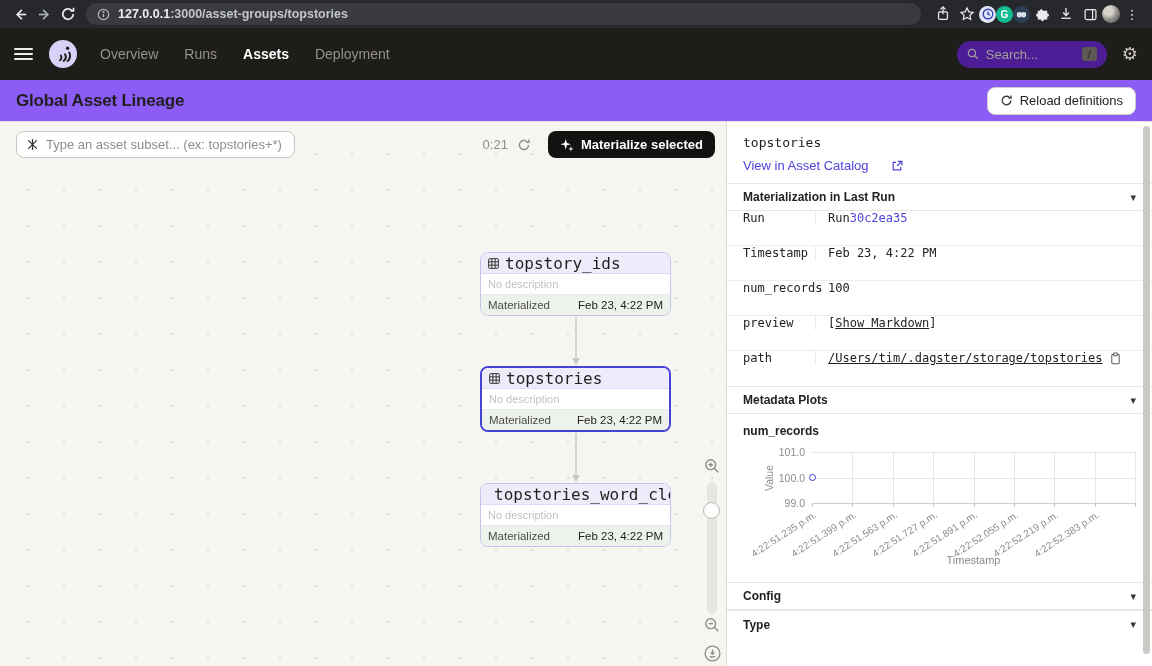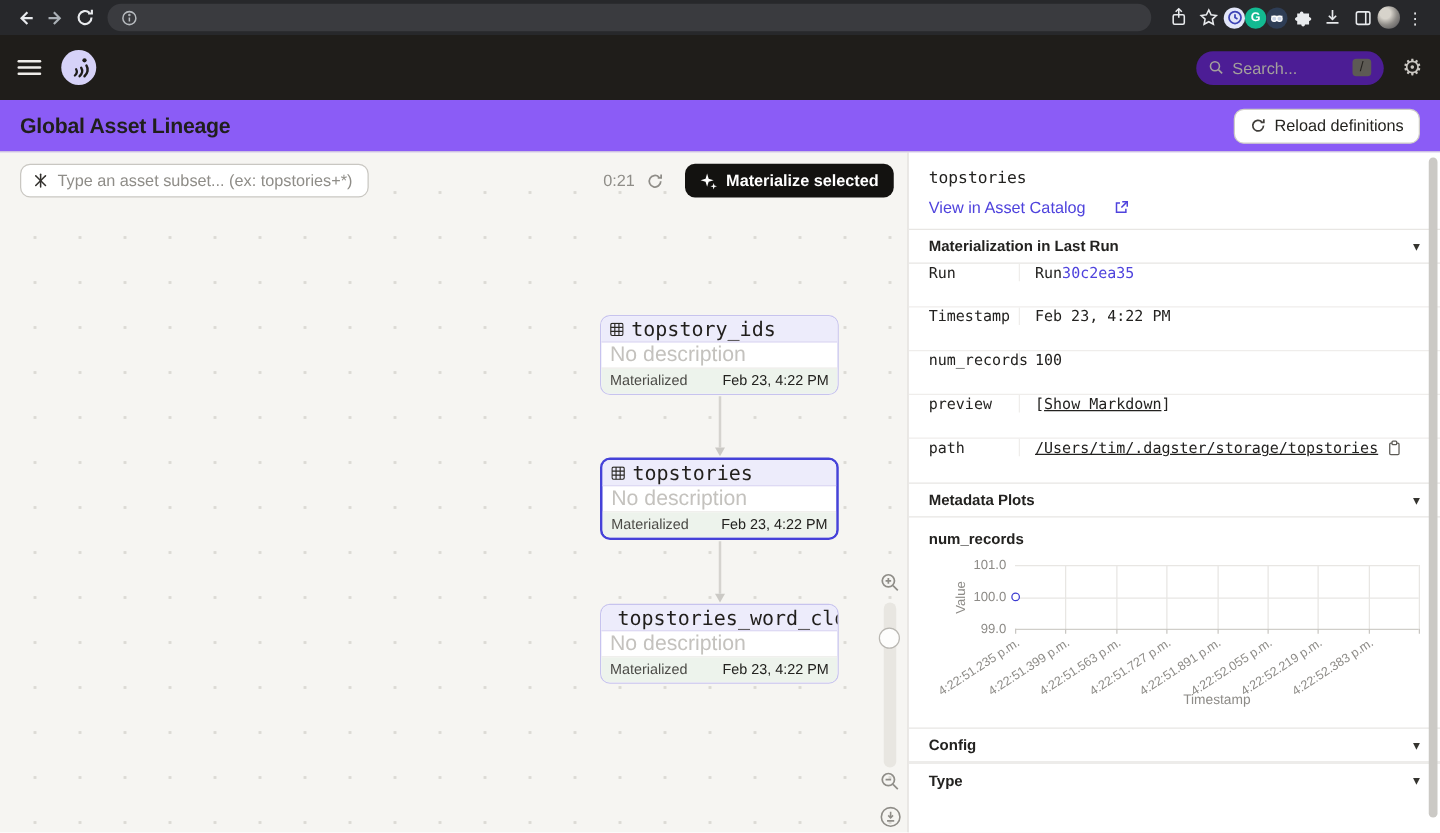--- a/index.html
+++ b/index.html
@@ -56,21 +56,21 @@
   .timer { font-size:13px; color:#8f8d88; }
   .refresh-small { color:#8f8d88; display:flex; margin-right:8px; }
   .materialize-btn { height:27px; background:#131210; color:#fff; border:none; border-radius:8px;
     display:flex; align-items:center; gap:7px; padding:0 12px; font-size:13px; font-weight:700; cursor:pointer; }
 
   
   .node { position:absolute; left:480px; width:191px; background:#fff; border:1px solid #c7c3ee; border-radius:8px; overflow:hidden; cursor:pointer; }
   .node.selected { border:2px solid #4542d8; }
   .node-header { height:21px; background:#edecfb; border-bottom:1px solid #dedaf4; display:flex; align-items:center; gap:6px; padding:0 7px; }
   .node-name { font-family:"DejaVu Sans Mono","Liberation Mono",monospace; font-size:16px; color:#211f1c; font-weight:500; white-space:nowrap; }
-  .node-desc { height:21px; display:flex; align-items:center; padding:0 7px; font-size:17px; color:#c4c2be; border-bottom:1px solid #eceae7; }
+  .node-desc { height:21px; display:flex; align-items:center; padding:0 7px; font-size:11px; color:#c4c2be; border-bottom:1px solid #eceae7; }
   .node-footer { height:20px; background:#edf3ec; display:flex; align-items:center; justify-content:space-between; padding:0 7px; font-size:11.5px; }
   .node-status { color:#4c4b47; }
   .node-time { color:#23221f; }
 
   
   .edge { position:absolute; width:9px; display:flex; flex-direction:column; align-items:center; }
   .edge .shaft { width:2px; flex:1; background:#d5d3cf; }
   .edge .head { width:0; height:0; border-left:4.5px solid transparent; border-right:4.5px solid transparent; border-top:7px solid #cbc9c5; }
 
   
@@ -142,20 +142,21 @@
         <path d="M13.2 8A5.2 5.2 0 1 1 11.6 4.3"></path>
         <path d="M13.5 1.8v3h-3"></path>
       </svg>
   </div>
   <div class="url-pill">
     <svg width="13" height="13" viewBox="0 0 14 14" fill="none" stroke="#b6babe" stroke-width="1.3">
         <circle cx="7" cy="7" r="5.6"></circle>
         <path d="M7 6.4v3.4"></path>
         <circle cx="7" cy="4.3" r="0.4" fill="#b6babe"></circle>
       </svg>
+    <div class="url-text"><span class="host">127.0.0.1</span><span class="rest">:3000/asset-groups/topstories</span></div>
   </div>
   <div class="bicon">
     <svg width="16" height="16" viewBox="0 0 18 18" fill="none" stroke="currentColor" stroke-width="1.4">
         <rect x="4" y="6.5" width="10" height="8.5" rx="1.3"></rect>
         <path d="M9 1.3v8"></path>
         <path d="M6.2 3.8 9 1.1l2.8 2.7"></path>
       </svg>
   </div>
   <div class="bicon">
     <svg width="16" height="16" viewBox="0 0 18 18" fill="none" stroke="currentColor" stroke-width="1.4">
@@ -207,20 +208,26 @@
       <span></span>
     </div>
   <div class="logo">
     <svg width="30" height="30" viewBox="0 0 30 30">
       <circle cx="15" cy="15" r="14" fill="#d6d2f8"></circle>
       <circle cx="19.6" cy="9.2" r="1.7" fill="#1f1d1a"></circle>
       <path d="M21.2 13.5c1.7 2.6 1 6.3-1.6 8.5" stroke="#1f1d1a" stroke-width="2" fill="none" stroke-linecap="round"></path>
       <path d="M17 15.3c1.3 2 .8 4.8-1.3 6.6" stroke="#1f1d1a" stroke-width="2" fill="none" stroke-linecap="round"></path>
       <path d="M12.9 16.4c.9 1.6.5 3.7-1 5" stroke="#1f1d1a" stroke-width="1.8" fill="none" stroke-linecap="round"></path>
     </svg>
+  </div>
+  <div class="nav-links">
+    <span class="nav-link">Overview</span>
+    <span class="nav-link">Runs</span>
+    <span class="nav-link active">Assets</span>
+    <span class="nav-link">Deployment</span>
   </div>
   <div class="nav-spacer"></div>
   <div class="nav-search">
     <svg width="12" height="12" viewBox="0 0 14 14" fill="none" stroke="#a4a19c" stroke-width="1.5">
         <circle cx="5.8" cy="5.8" r="4.2"></circle>
         <path d="M9 9l3.5 3.5"></path>
       </svg>
     <span class="stext">Search...</span>
     <span class="skey">/</span>
   </div>

